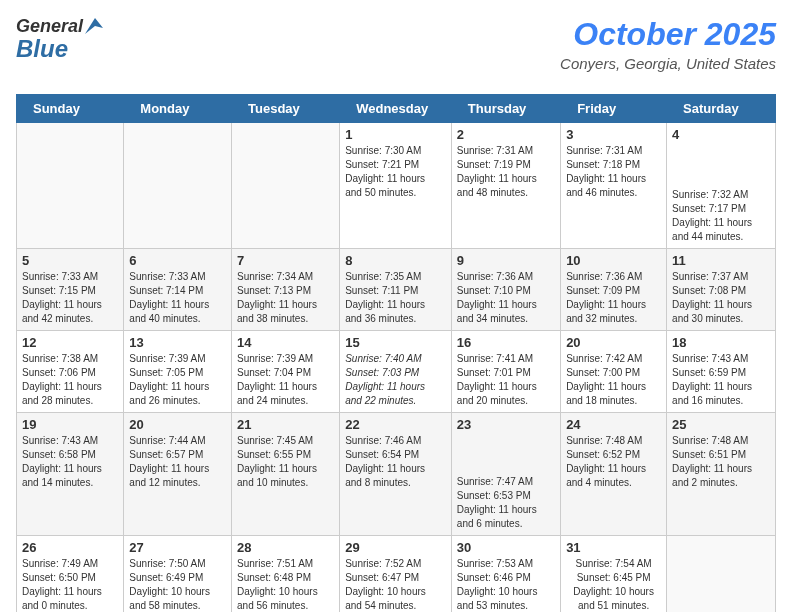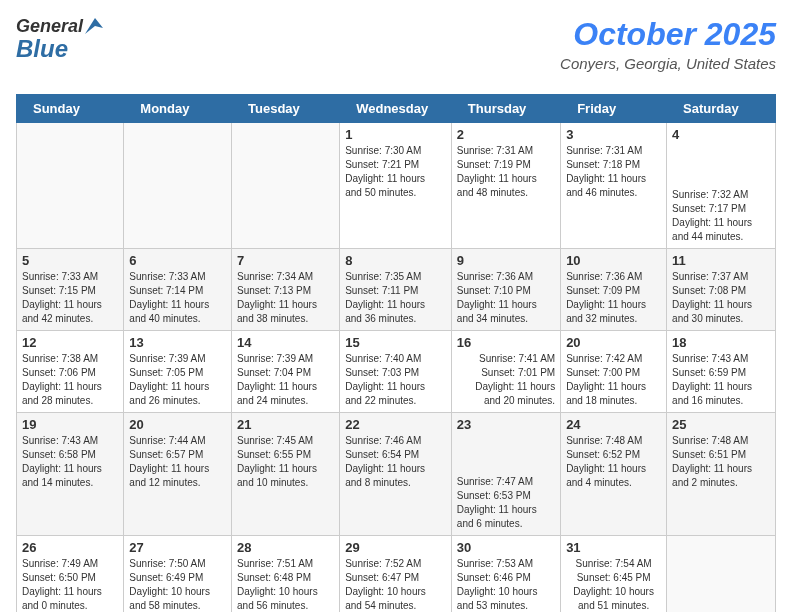--- a/index.html
+++ b/index.html
@@ -213,28 +213,28 @@
         </td>
         <td>
           <span class="day-number">14</span>
           <div class="day-info" style="white-space: pre-line;">Sunrise: 7:39 AM
 Sunset: 7:04 PM
 Daylight: 11 hours
 and 24 minutes.</div>
         </td>
         <td>
           <span class="day-number">15</span>
-          <div class="day-info" style="white-space: pre-line;">Sunrise: 7:40 AM
+          <div class="day-info" style="white-space: pre-line; font-style: italic;">Sunrise: 7:40 AM
 Sunset: 7:03 PM
 Daylight: 11 hours
 and 22 minutes.</div>
         </td>
         <td>
           <span class="day-number">16</span>
-          <div class="day-info" style="white-space: pre-line; text-align: right;">Sunrise: 7:41 AM
+          <div class="day-info" style="white-space: pre-line;">Sunrise: 7:41 AM
 Sunset: 7:01 PM
 Daylight: 11 hours
 and 20 minutes.</div>
         </td>
         <td>
           <span class="day-number">20</span>
           <div class="day-info" style="white-space: pre-line;">Sunrise: 7:42 AM
 Sunset: 7:00 PM
 Daylight: 11 hours
 and 18 minutes.</div>

